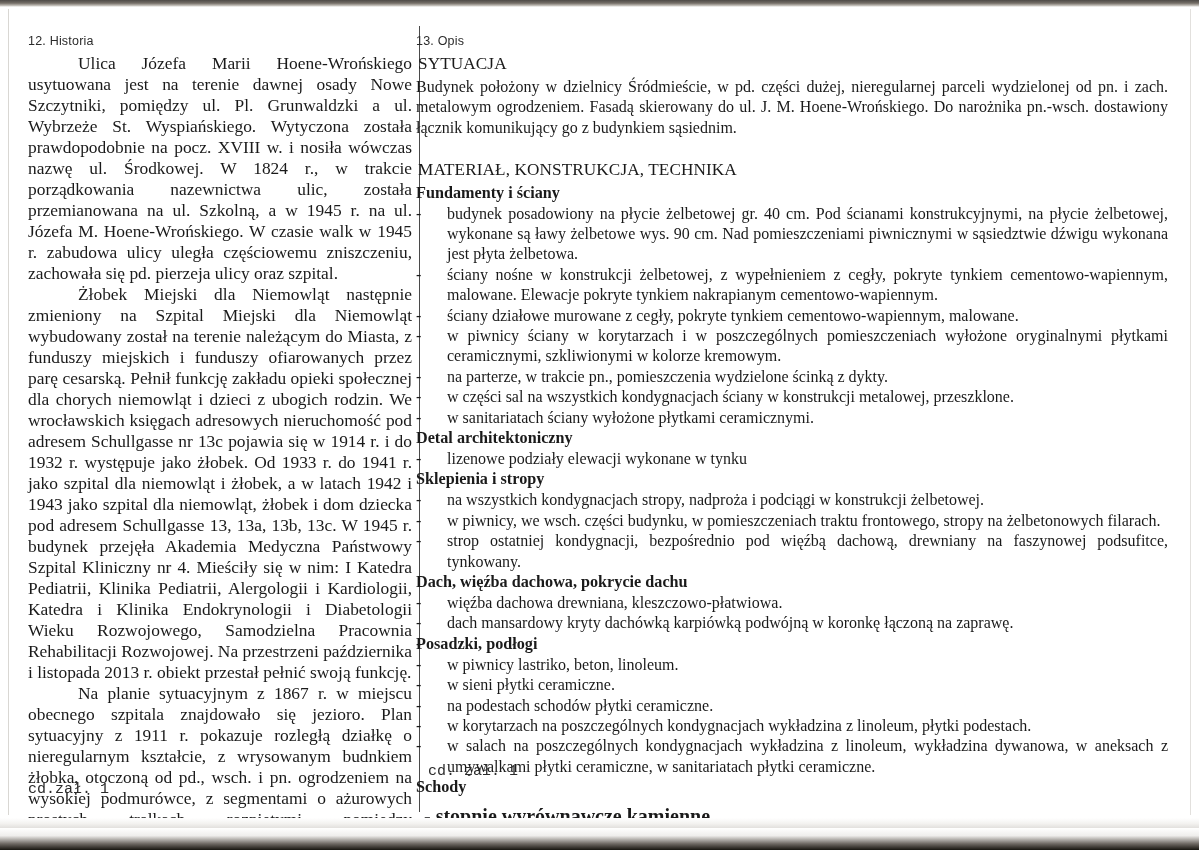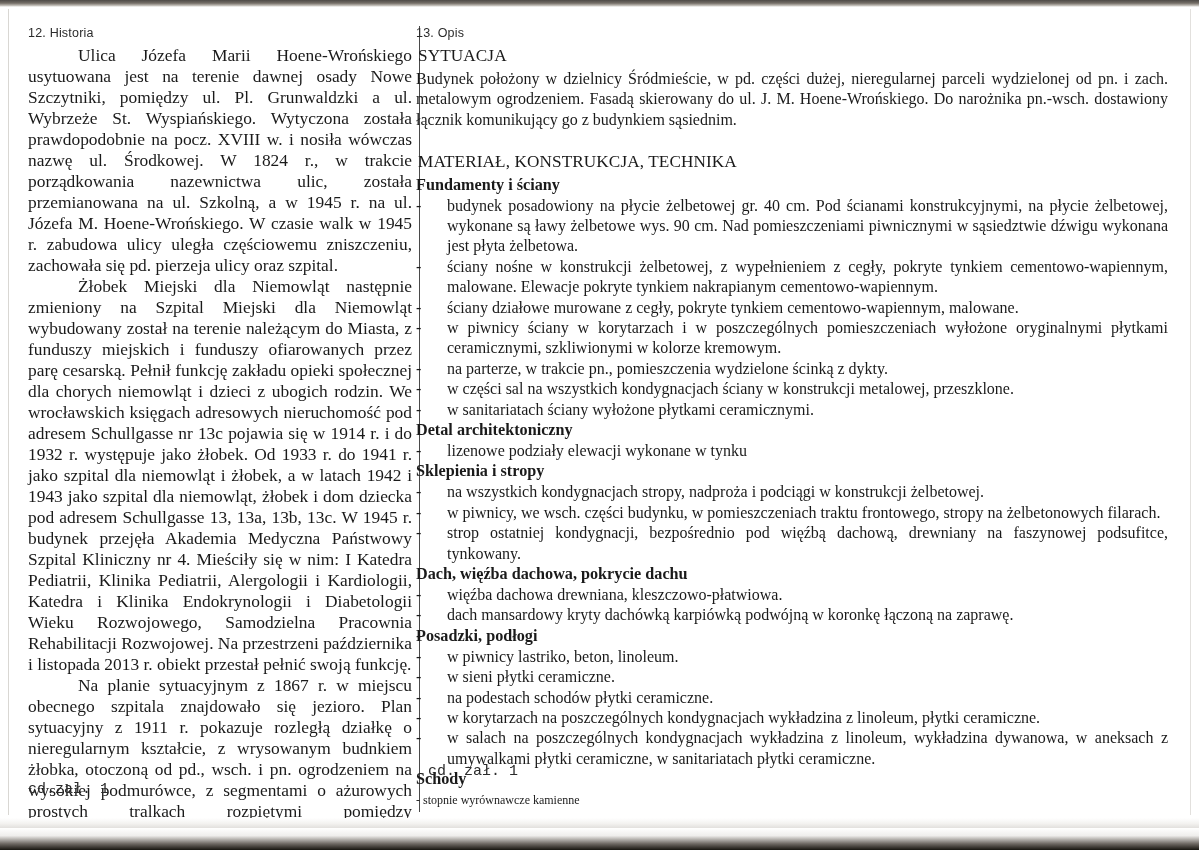--- a/index.html
+++ b/index.html
@@ -77,21 +77,21 @@
   }
 
   .col-left  { left: 28px;  width: 384px; }
   .col-right { left: 416px; width: 752px; }
 
   .field-number {
     font-family: "Liberation Sans", "DejaVu Sans", sans-serif;
     font-size: 12.5px;
     letter-spacing: .2px;
     color: #2b2b2b;
-    margin: 0 0 4px 0;
+    margin: 8px 0 4px 0;
     line-height: 1.2;
   }
 
   
   .history-body p {
     margin: 0;
     font-size: 17.4px;
     line-height: 21.0px;
     text-align: justify;
     text-justify: inter-word;
@@ -139,24 +139,25 @@
   }
 
   ul.dash-list li .dash {
     position: absolute;
     left: 0;
     top: 0;
   }
 
   
   .tight-item {
-    margin: 0;
-    font-size: 12px;
+    margin: 8px;
+    font-size: 20px;
     line-height: 20.4px;
     text-align: left;
+    font-weight: bold;
   }
 
   .footnote {
     font-family: Liberation Mono, monospace;
     font-size: 15px;
     color: #2b2b2b;
     line-height: 1.25;
   }
 
   .footnote-left {
@@ -231,21 +232,21 @@
       <li><span class="dash">-</span><span>więźba dachowa drewniana, kleszczowo-płatwiowa.</span></li>
       <li><span class="dash">-</span><span>dach mansardowy kryty dachówką karpiówką podwójną w koronkę łączoną na zaprawę.</span></li>
       <li><span class="dash">-</span></li>
     </ul>
 
     <h3 class="sub-head">Posadzki, podłogi</h3>
     <ul class="dash-list">
       <li><span class="dash">-</span><span>w piwnicy lastriko, beton, linoleum.</span></li>
       <li><span class="dash">-</span><span>w sieni płytki ceramiczne.</span></li>
       <li><span class="dash">-</span><span>na podestach schodów płytki ceramiczne.</span></li>
-      <li><span class="dash">-</span><span>w korytarzach na poszczególnych kondygnacjach wykładzina z linoleum, płytki ceramiczne.</span></li>
+      <li><span class="dash">-</span><span>w korytarzach na poszczególnych kondygnacjach wykładzina z linoleum, płytki podestach.</span></li>
       <li><span class="dash">-</span><span>w salach na poszczególnych kondygnacjach wykładzina z linoleum, wykładzina dywanowa, w aneksach z umywalkami płytki ceramiczne, w sanitariatach płytki ceramiczne.</span></li>
     </ul>
 
     <h3 class="sub-head">Schody</h3>
     <p class="tight-item">- stopnie wyrównawcze kamienne</p>
   </div>
 
   <div class="footnote footnote-right">cd. zał. 1</div>
 
   <div class="scan-hairline"></div>

